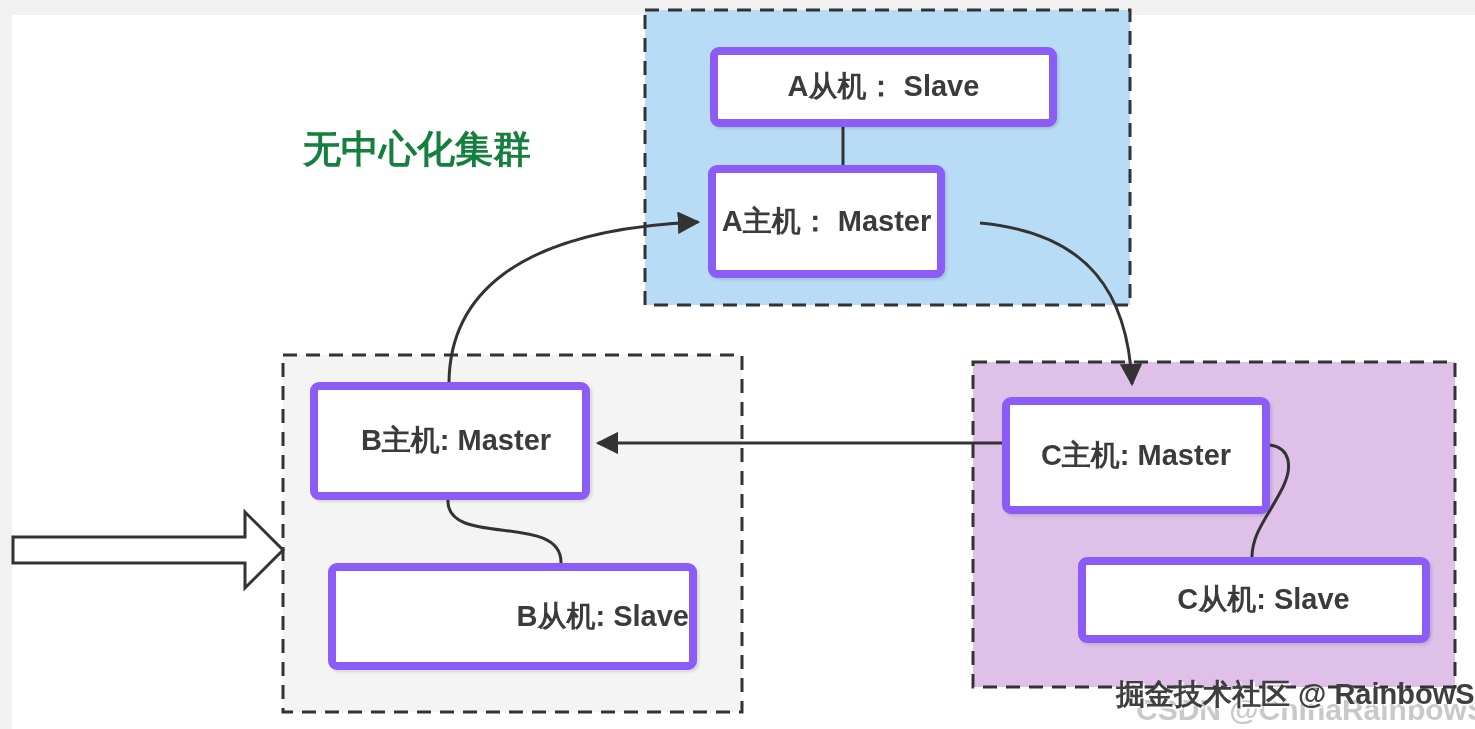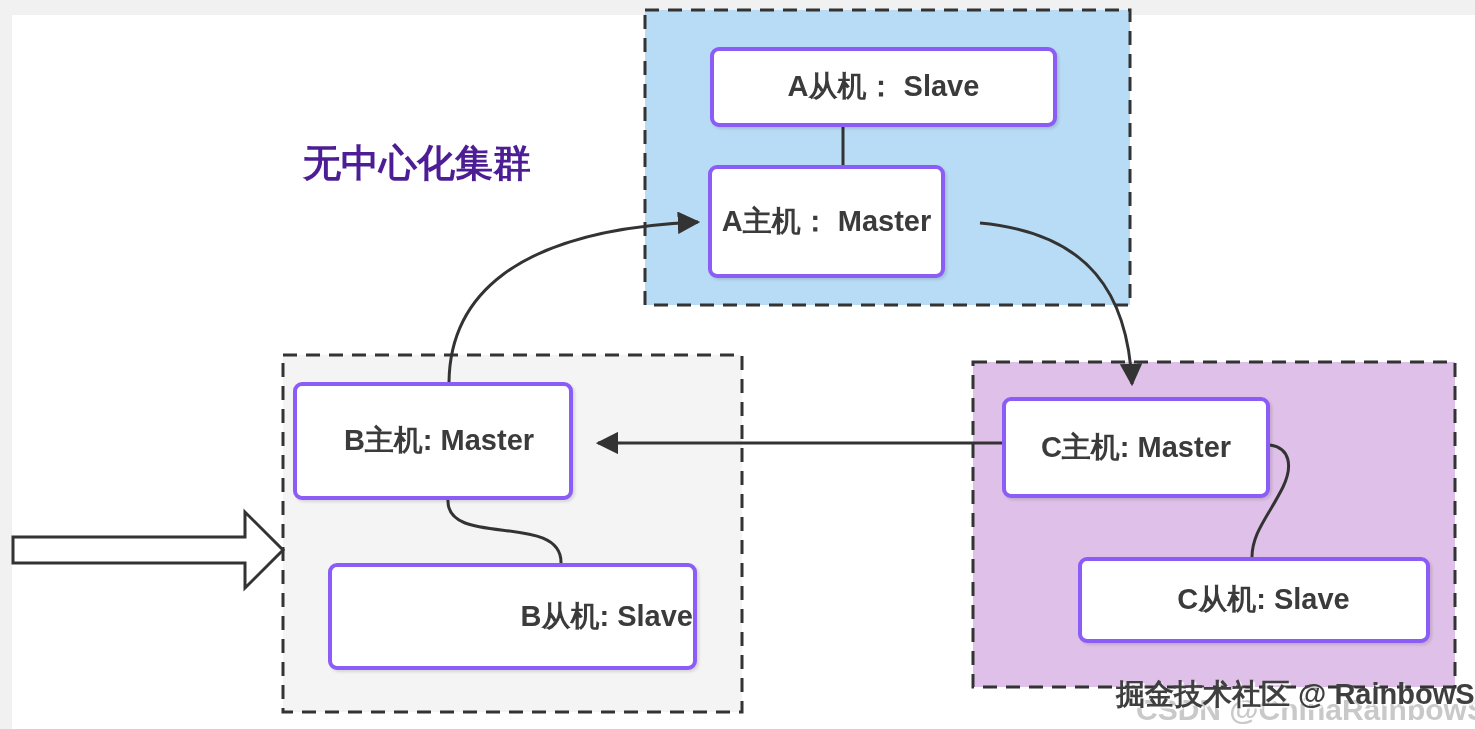--- a/index.html
+++ b/index.html
@@ -15,49 +15,49 @@
     background: #ffffff;
   }
   .svg-layer {
     position: absolute;
     left: 0; top: 0;
     width: 1475px; height: 729px;
     pointer-events: none;
   }
   .diagram-title {
     position: absolute;
-    left: 303px; top: 138px;
+    left: 303px; top: 124px;
     font-size: 38px;
     font-weight: 700;
-    color: #4c1d95;
+    color: #15803d;
     white-space: nowrap;
     z-index: 3;
   }
   .node {
     position: absolute;
     background: #ffffff;
-    border: 4px solid #8b5cf6;
+    border: 8px solid #8b5cf6;
     border-radius: 9px;
     display: flex;
     align-items: center;
     justify-content: center;
     z-index: 4;
     box-shadow: 2px 2px 3px rgba(0,0,0,0.12);
   }
   .node span {
     font-size: 29px;
     font-weight: 700;
     color: #3b3b3b;
     white-space: nowrap;
   }
   .node-a-slave  { left: 710px;  top: 47px;  width: 347px; height: 80px;  }
   .node-a-master { left: 708px;  top: 165px; width: 237px; height: 113px; }
-  .node-b-master { left: 293px;  top: 382px; width: 280px; height: 118px; padding-left: 12px; }
+  .node-b-master { left: 310px;  top: 382px; width: 280px; height: 118px; padding-left: 12px; }
   .node-b-slave  { left: 328px;  top: 563px; width: 369px; height: 107px; justify-content: flex-end; }
-  .node-c-master { left: 1002px; top: 397px; width: 268px; height: 101px;  }
+  .node-c-master { left: 1002px; top: 397px; width: 268px; height: 117px;  }
   .node-c-slave  { left: 1078px; top: 557px; width: 352px; height: 86px; padding-left: 19px;  }
   .watermark-secondary {
     position: absolute;
     left: 1136px; top: 693px;
     font-size: 30px;
     font-weight: 700;
     color: #c9c9c9;
     white-space: nowrap;
     z-index: 5;
     text-shadow: 1px 1px 1px rgba(255,255,255,0.9);

